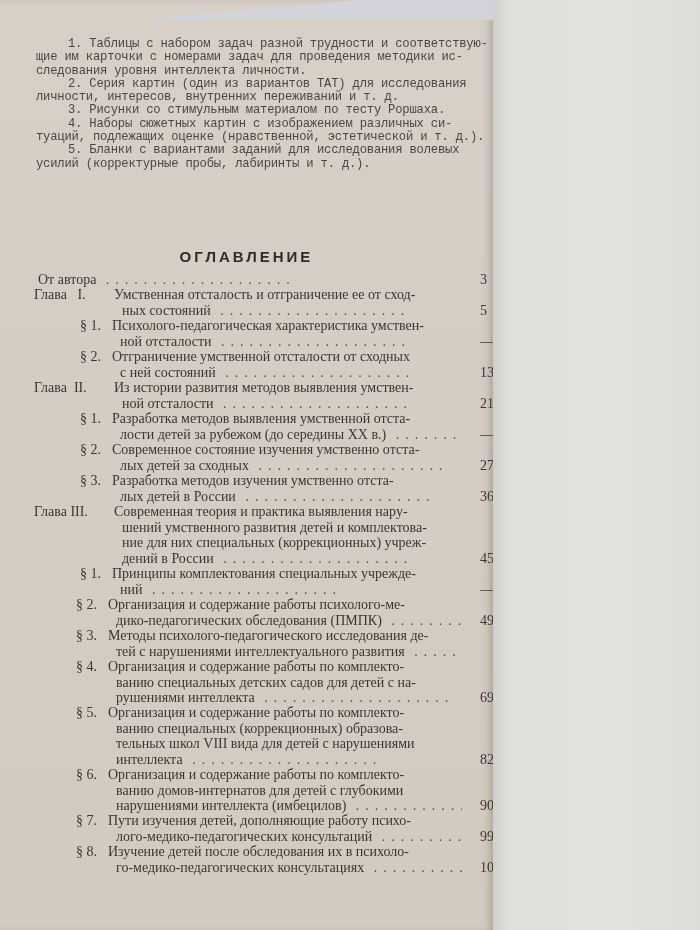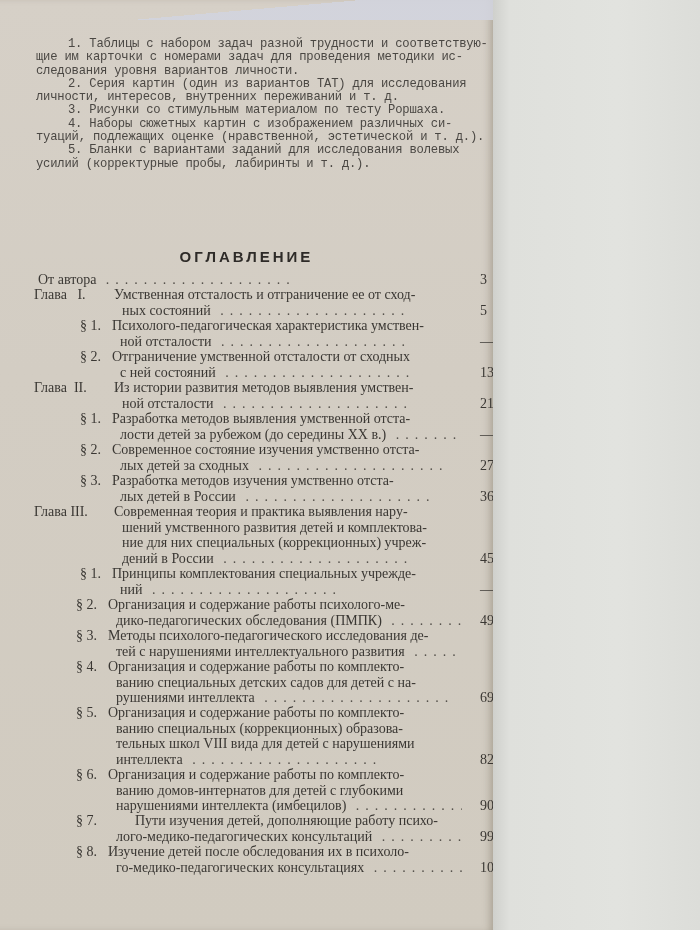--- a/index.html
+++ b/index.html
@@ -47,21 +47,21 @@
 </style>
 </head>
 <body>
 
 <div class="page">
   <div class="page-top-fold"></div>
 
   <div class="preamble" id="preamble">
       <p class="indent">1. Таблицы с набором задач разной трудности и соответствую-</p>
       <p>щие им карточки с номерами задач для проведения методики ис-</p>
-      <p>следования уровня вариантов личности.</p>
+      <p>следования уровня интеллекта личности.</p>
       <p class="indent">2. Серия картин (один из вариантов ТАТ) для исследования</p>
       <p>личности, интересов, внутренних переживаний и т. д.</p>
       <p class="indent">3. Рисунки со стимульным материалом по тесту Роршаха.</p>
       <p class="indent">4. Наборы сюжетных картин с изображением различных си-</p>
       <p>туаций, подлежащих оценке (нравственной, эстетической и т. д.).</p>
       <p class="indent">5. Бланки с вариантами заданий для исследования волевых</p>
       <p>усилий (корректурные пробы, лабиринты и т. д.).</p>
     </div>
 
   <div class="toc-title">ОГЛАВЛЕНИЕ</div>
@@ -156,21 +156,21 @@
       </div>
       <div class="entry" style="position: absolute; top: 495px; left: 0px; width: 493px;">
         <span class="lbl" style="left: 76px; top: 0px; white-space: pre;">§ 6.</span>
         <div class="line" style="position: absolute; top: 0px; left: 108px;"><span>Организация и содержание работы по комплекто-</span></div>
         <div class="line" style="position: absolute; top: 15.5px; left: 116px;"><span>ванию домов-интернатов для детей с глубокими</span></div>
         <div class="line" style="position: absolute; top: 31px; left: 116px; width: 346px; overflow: hidden;"><span>нарушениями интеллекта (имбецилов)</span><span class="dots"> ....................</span></div>
         <span class="pg" style="top: 31px;">90</span>
       </div>
       <div class="entry" style="position: absolute; top: 541px; left: 0px; width: 493px;">
         <span class="lbl" style="left: 76px; top: 0px; white-space: pre;">§ 7.</span>
-        <div class="line" style="position: absolute; top: 0px; left: 108px; margin-left: 27px;"><span>Пути изучения детей, дополняющие работу психо-</span></div>
+        <div class="line" style="position: absolute; top: 0px; left: 108px;"><span>Пути изучения детей, дополняющие работу психо-</span></div>
         <div class="line" style="position: absolute; top: 15.5px; left: 116px; width: 346px; overflow: hidden;"><span>лого-медико-педагогических консультаций</span><span class="dots"> ....................</span></div>
         <span class="pg" style="top: 15.5px;">99</span>
       </div>
       <div class="entry" style="position: absolute; top: 572px; left: 0px; width: 493px;">
         <span class="lbl" style="left: 76px; top: 0px; white-space: pre;">§ 8.</span>
         <div class="line" style="position: absolute; top: 0px; left: 108px;"><span>Изучение детей после обследования их в психоло-</span></div>
         <div class="line" style="position: absolute; top: 15.5px; left: 116px; width: 346px; overflow: hidden;"><span>го-медико-педагогических консультациях</span><span class="dots"> ....................</span></div>
         <span class="pg" style="top: 15.5px;">108</span>
       </div>
     </div>

